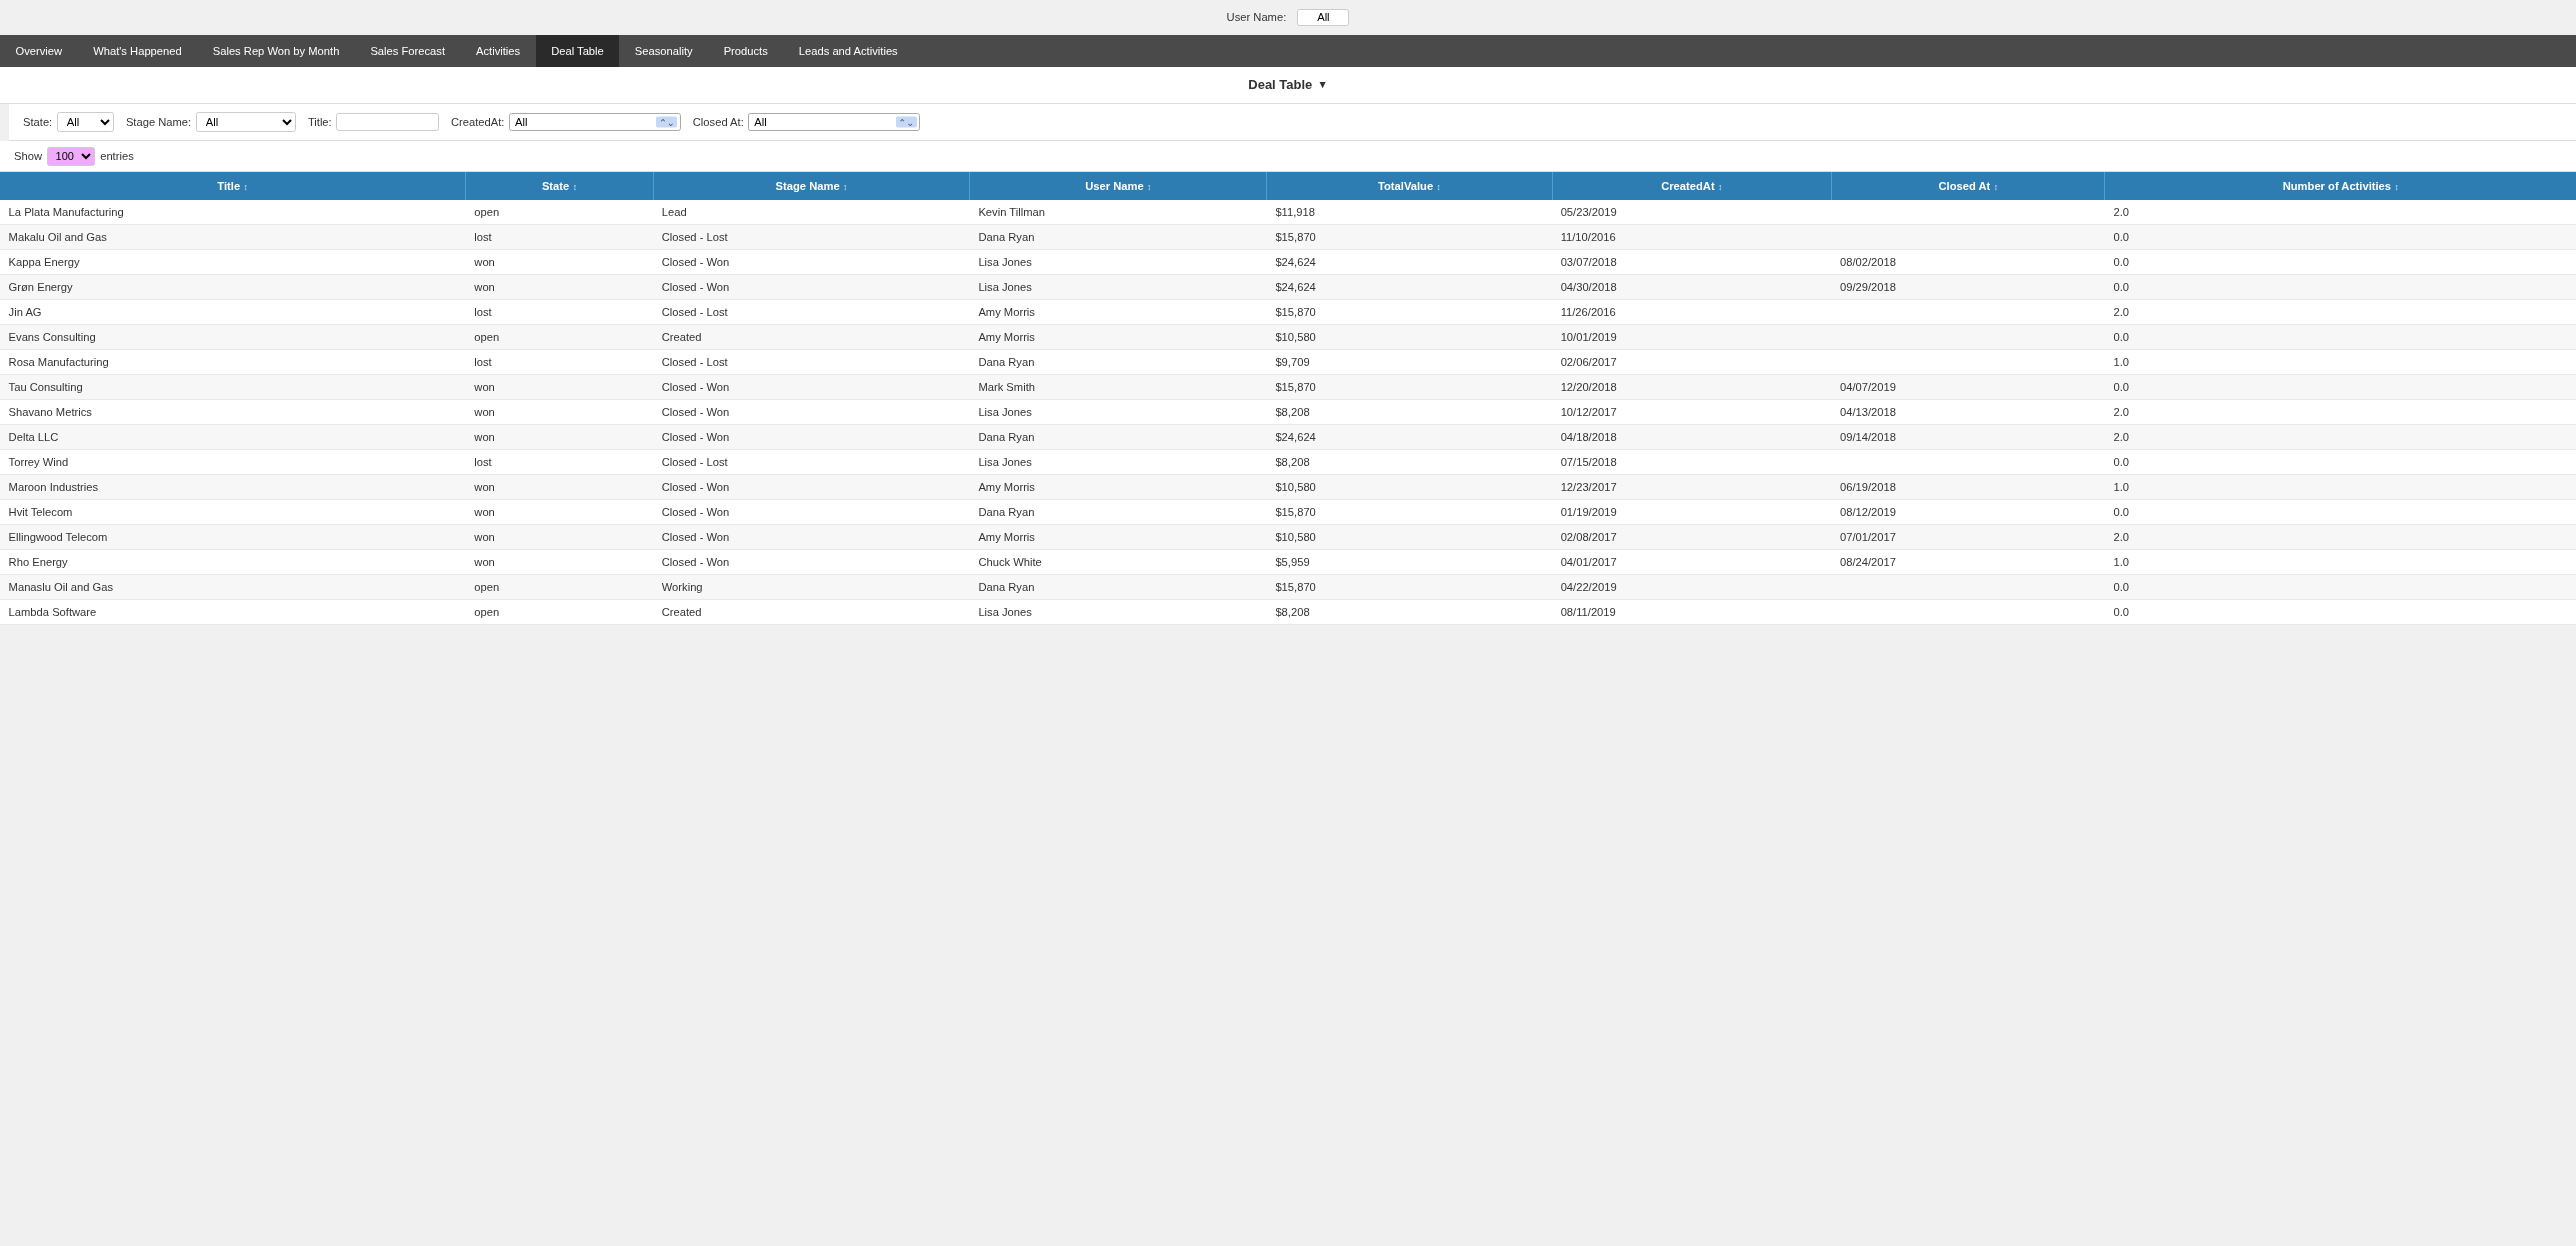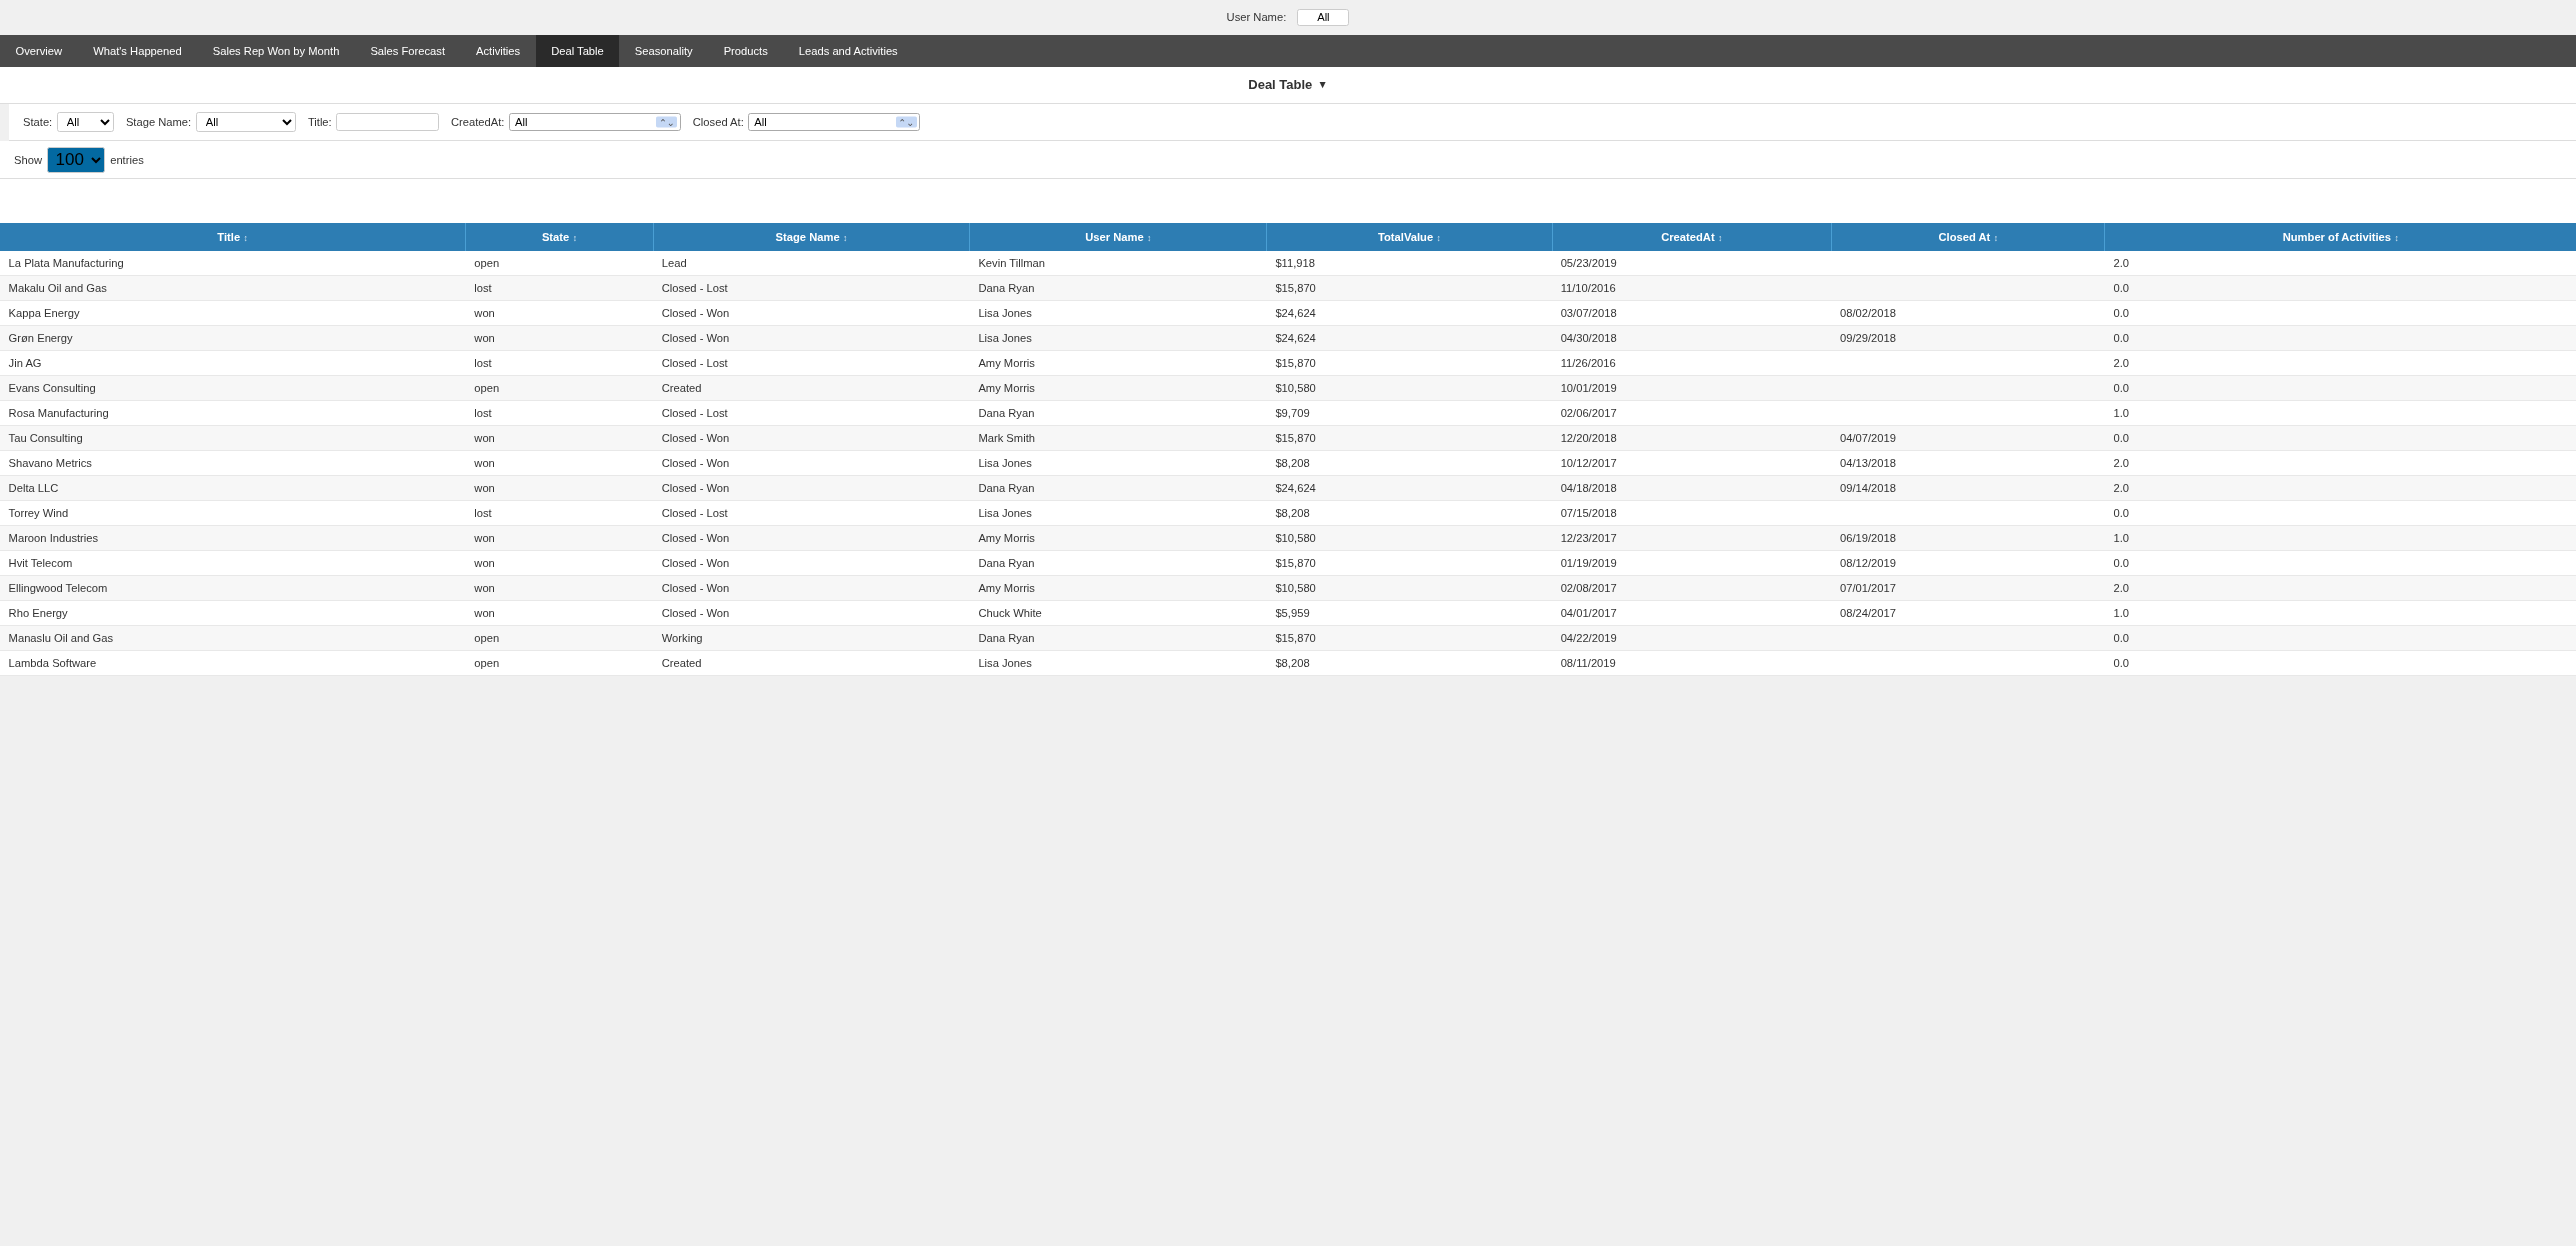--- a/index.html
+++ b/index.html
@@ -26,25 +26,25 @@
     .filter-label { font-size: 11.2px; }
     .filter-select { border: 0.9px solid #ccc; border-radius: 2.6px; padding: 1.7px 5.2px; font-size: 11.2px; background: #fff; }
     .filter-input { border: 0.9px solid #ccc; border-radius: 2.6px; padding: 1.7px 7px; font-size: 11.2px; background: #fff; width: 103px; }
     .filter-dropdown-wide { border: 0.9px solid #aaa; border-radius: 2.6px; padding: 1.7px 5.2px; font-size: 11.2px; background: #fff; width: 172px; appearance: none; -webkit-appearance: none; }
     .dropdown-wrapper { position: relative; display: inline-block; }
     .dropdown-wrapper select { padding-right: 21px; }
     .dropdown-arrow { position: absolute; right: 3.4px; top: 50%; transform: translateY(-50%); pointer-events: none; font-size: 9.5px; color: #555; background: #c5d8f5; border-radius: 1.7px; padding: 0 2.6px; }
 
     
     .show-entries { background: #fff; padding: 5.2px 14px; border-bottom: 0.9px solid #ddd; display: flex; align-items: center; gap: 5.2px; font-size: 11.2px; }
-    .entries-select { border: 0.9px solid #ccc; border-radius: 2.6px; padding: 1.7px 3.4px; font-size: 17px; background: #0369a1; }
+    .entries-select { border: 0.9px solid #ccc; border-radius: 2.6px; padding: 1.7px 3.4px; font-size: 11px; background: #f0abfc; }
 
     
     .table-container { background: #fff; overflow-x: auto; }
-    table { width: 100%; border-collapse: collapse; font-size: 11.2px; margin-top: 44px; }
+    table { width: 100%; border-collapse: collapse; font-size: 11.2px; }
     thead tr { background: #2d7db3; color: #fff; }
     thead th { padding: 7.8px 8.6px; text-align: center; font-weight: 600; white-space: nowrap; border-right: 0.9px solid #4a9fd4; cursor: pointer; user-select: none; }
     thead th:last-child { border-right: none; }
     thead th .sort-icon { margin-left: 3.4px; font-size: 8.6px; opacity: 0.8; }
     tbody tr { border-bottom: 0.9px solid #e8e8e8; }
     tbody tr:nth-child(even) { background: #f7f7f7; }
     tbody td { padding: 6px 8.6px; white-space: nowrap; }
     td.title-col { font-size: 11.2px; }
     td.num-col { text-align: left; }
   </style>

